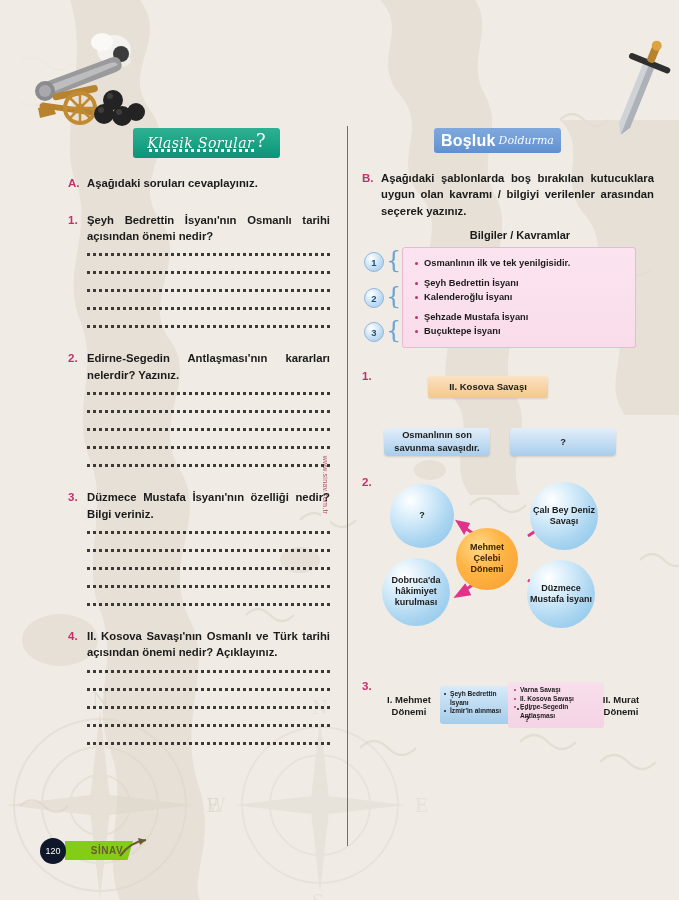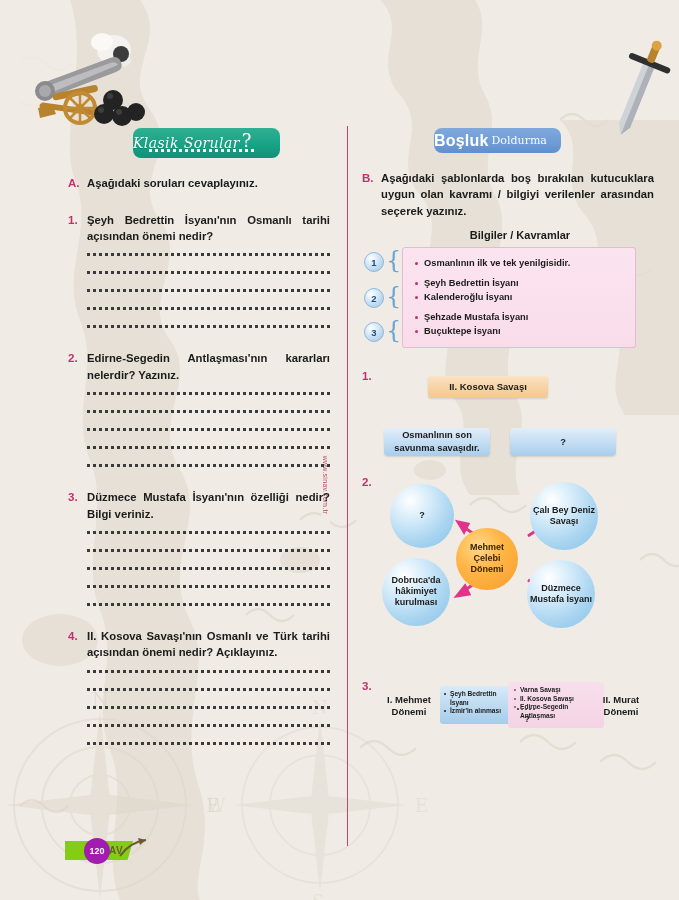--- a/index.html
+++ b/index.html
@@ -84,24 +84,25 @@
     font-weight: bold;
     letter-spacing: .4px;
     text-shadow: 0 1px 1px rgba(0,0,0,.25);
   }
   .cannon { position: absolute; left: 18px; top: -26px; width: 130px; height: 100px; }
   .sword  { position: absolute; left: 600px; top: -22px; width: 76px; height: 112px; }
 
   
   .pill {
     position: absolute;
-    border-radius: 8px;
+    border-radius: 3px;
     color: #fff;
     display: flex;
     align-items: center;
+    justify-content: center;
   }
   .pill-green {
     left: 133px; top: 128px;
     width: 147px; height: 30px;
     background: linear-gradient(180deg,#2fb092 0%, #17a183 60%, #129079 100%);
   }
   .pill-blue {
     left: 434px; top: 128px;
     width: 127px; height: 25px;
     background: linear-gradient(180deg,#7fa9dd 0%, #6e9cd6 60%, #5f8fce 100%);
@@ -122,20 +123,21 @@
   }
   .pill-green .dots {
     position: absolute;
     left: 16px; bottom: 6px;
     width: 108px; height: 3px;
     background-image: repeating-linear-gradient(90deg,#fff 0 3px, transparent 3px 6px);
   }
   .pill-blue .t1 { font-size: 16px; font-weight: bold; letter-spacing: .2px; }
   .pill-blue .t2 {
     font-family: "DejaVu Serif", serif;
+    font-style: italic;
     font-size: 11px;
     margin-left: 3px;
     opacity: .95;
   }
 
   
   .divider {
     position: absolute;
     left: 347px; top: 126px;
     width: 1px; height: 720px;
@@ -354,24 +356,24 @@
   }
   .d3-qwrap .qq { font-size: 8.5px; font-weight: bold; color: #1b1b1b; }
 
   
   .footer { position: absolute; left: 40px; top: 836px; width: 120px; height: 34px; }
   .pagenum {
     position: absolute;
     left: 0; top: 2px;
     width: 26px; height: 26px;
     border-radius: 50%;
-    background: #a21caf;
+    background: #0f172a;
     color: #ffffff;
-    font-size: 9px; font-weight: bold;
-    display: flex; align-items: center; justify-content: center; margin-left: 44px;
+    font-size: 9px; font-weight: normal;
+    display: flex; align-items: center; justify-content: center;
   }
   .brand {
     position: absolute;
     left: 25px; top: 5px;
     width: 52px; height: 19px;
     background: #84cc16;
     clip-path: polygon(0 0, 100% 0, 92% 100%, 0 100%);
     color: #6a5a32;
     font-size: 10px; font-weight: bold;
     display: flex; align-items: center; justify-content: center;

